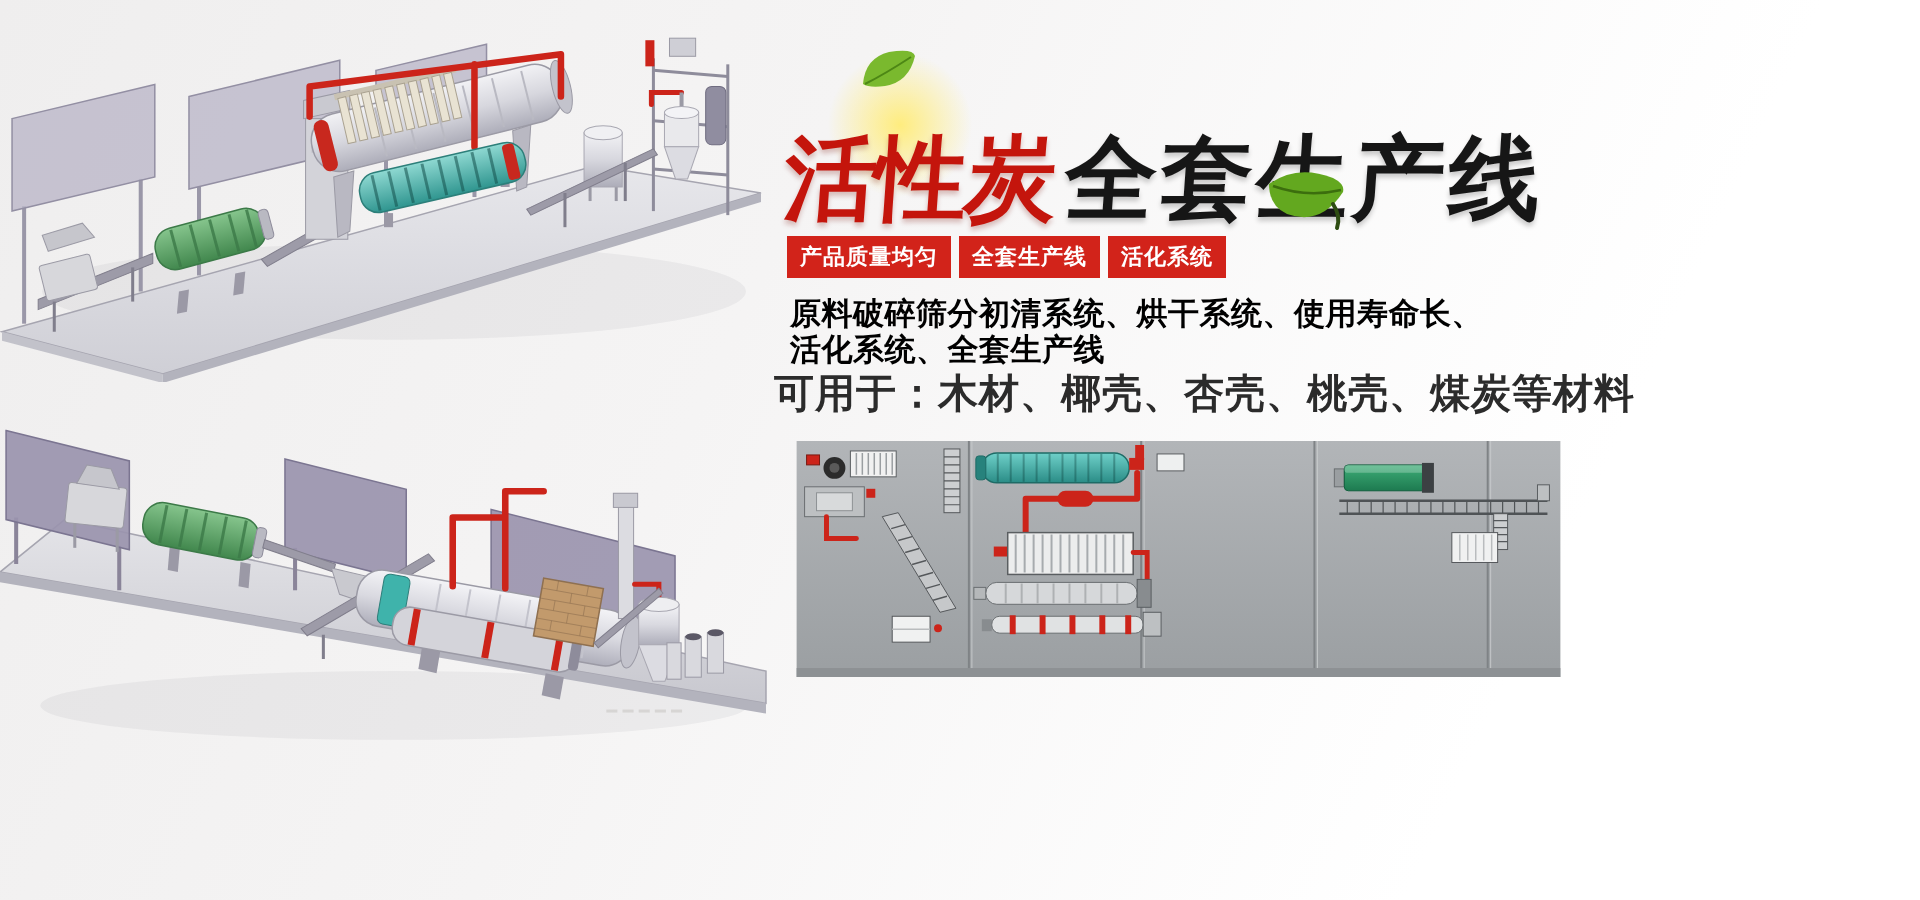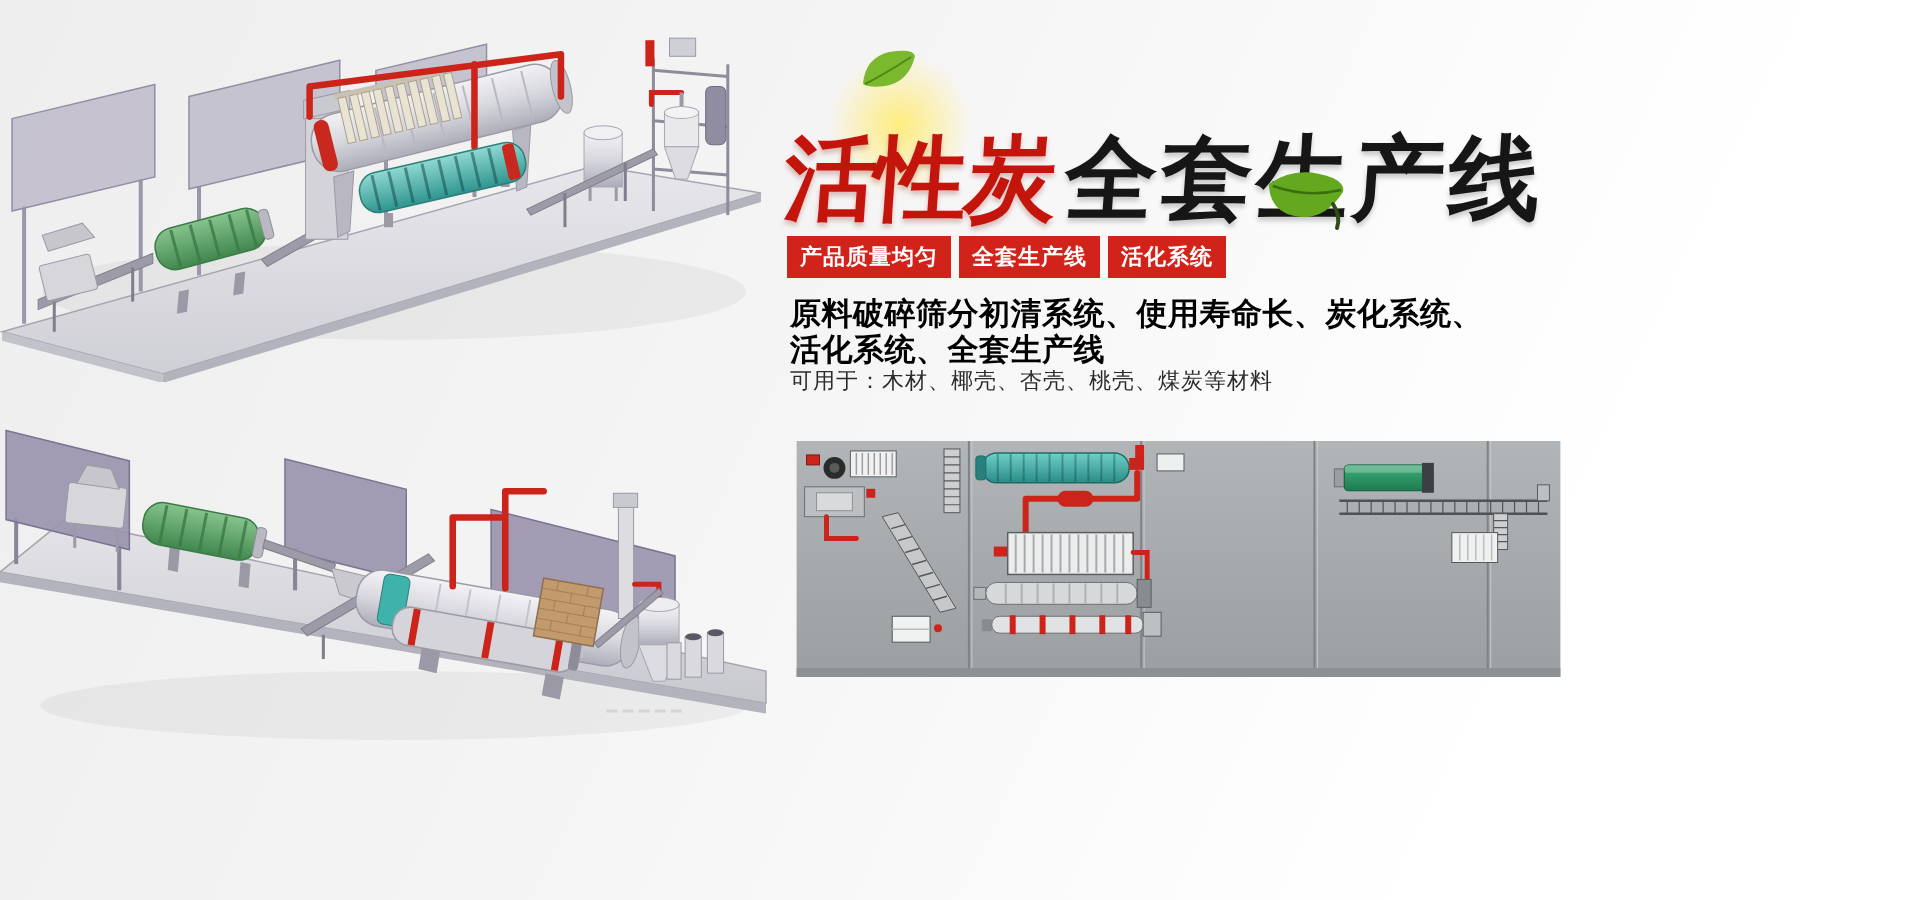--- a/index.html
+++ b/index.html
@@ -26,21 +26,21 @@
   .leaf-mid{position:absolute;left:478px;top:78px;width:86px;height:64px}
 
   
   .badges{position:absolute;left:787px;top:236px;display:flex;gap:8px}
   .badge{background:#d2231a;color:#fff;font-weight:700;font-size:22px;line-height:1;
          padding:10px 13px;border-radius:0;letter-spacing:1px;white-space:nowrap}
 
   
   .desc-bold{position:absolute;left:790px;top:296px;font-size:31px;font-weight:800;
              color:#000;line-height:36px;letter-spacing:.5px}
-  .desc-note{position:absolute;left:790px;top:366px;font-size:22px;font-weight:400;
+  .desc-note{position:absolute;left:774px;top:366px;font-size:40px;font-weight:700;
              color:#2b2b2b;letter-spacing:1px}
 </style>
 </head>
 <body>
 
 <div class="canvas">
 
   <div class="render render-top">
     <svg viewBox="0 0 760 380">
       <defs>
@@ -358,21 +358,21 @@
     </svg>
   </div>
 
   <div class="badges">
     <div class="badge">产品质量均匀</div>
     <div class="badge">全套生产线</div>
     <div class="badge">活化系统</div>
   </div>
 
   <div class="desc-bold">
-    <div>原料破碎筛分初清系统、使用寿命长、炭化系统、</div>
+    <div>原料破碎筛分初清系统、烘干系统、使用寿命长、</div>
     <div>活化系统、全套生产线</div>
   </div>
   <div class="desc-note">可用于：木材、椰壳、杏壳、桃壳、煤炭等材料</div>
 
   <div class="layout-diagram">
     <svg viewBox="0 0 767 237">
       <defs>
         <linearGradient id="dg-bg" x1="0" y1="0" x2="0" y2="1">
           <stop offset="0" stop-color="#b2b5b8"></stop>
             <stop offset="1" stop-color="#9b9fa2"></stop>

